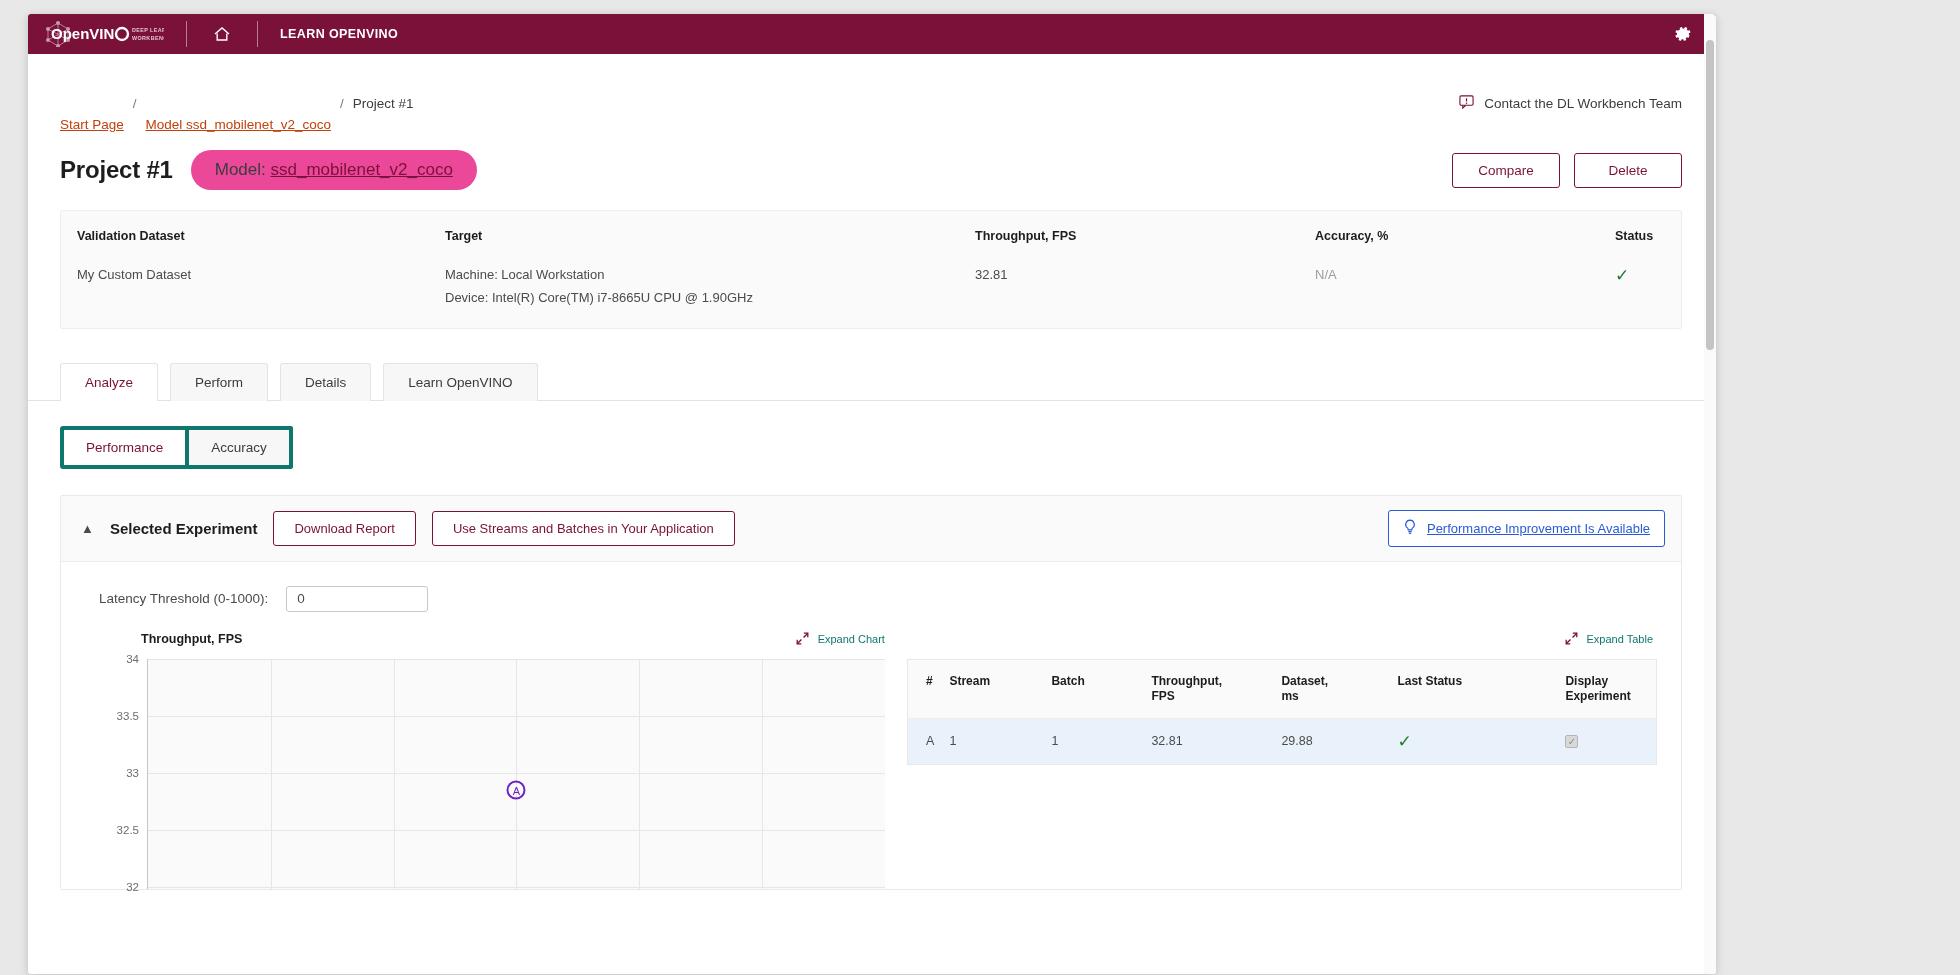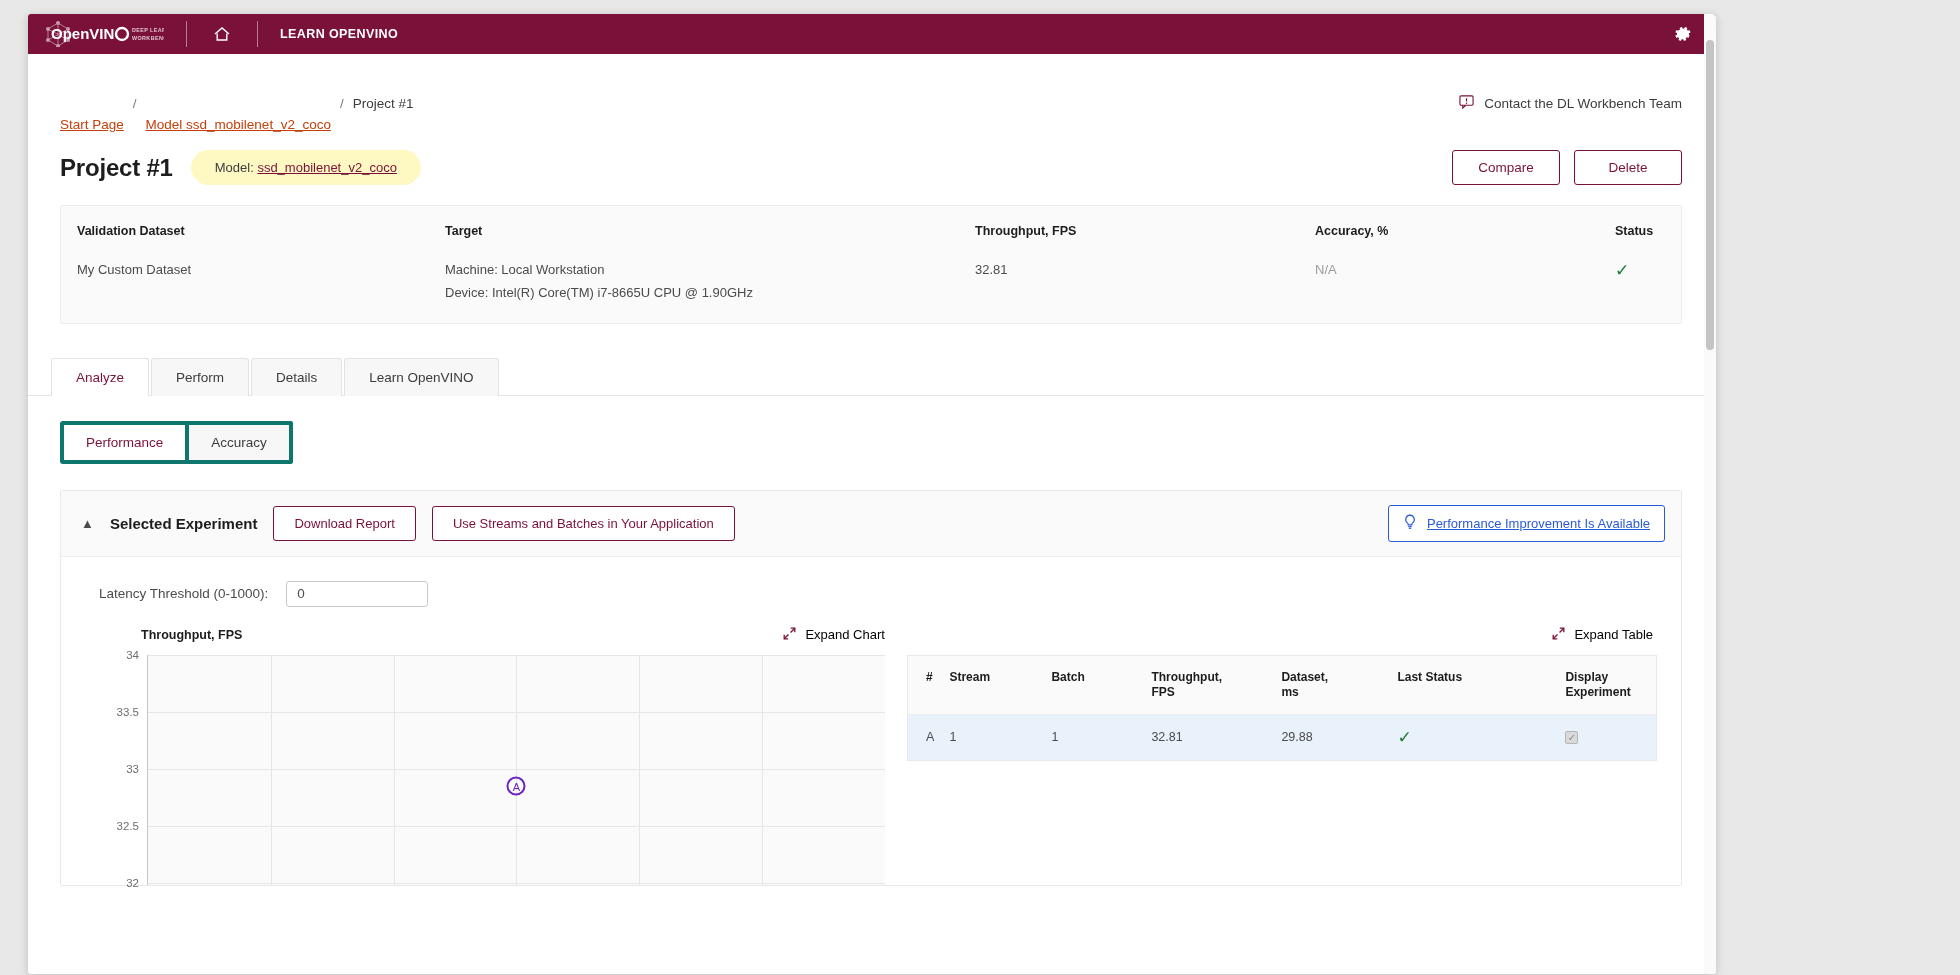--- a/index.html
+++ b/index.html
@@ -60,22 +60,22 @@
   }
 
   
   .titlerow {
     display:flex; align-items:center; justify-content:space-between;
     padding: 18px 34px 0 32px;
   }
   .titleleft { display:flex; align-items:center; gap:18px; }
   .ptitle { font-size:24px; font-weight:bold; color:#1d1d1d; letter-spacing:-0.2px; }
   .modelpill {
-    background:#fef9c3; border-radius:20px;
-    padding: 10px 24px; font-size:13px; color:#3c3c3c;
+    background:#ec4899; border-radius:20px;
+    padding: 10px 24px; font-size:17px; color:#3c3c3c;
   }
   .modelpill a { color:#7a1139; text-decoration:underline; cursor:pointer; }
   .titleright { display:flex; gap:14px; }
   .btn-outline {
     border:1px solid #7a1139; background:#fff; color:#7a1139;
     font-size:13.5px; border-radius:3px; padding:9px 0;
     font-family:"Liberation Sans", sans-serif; cursor:pointer;
     min-width: 108px; text-align:center;
   }
 
@@ -86,22 +86,22 @@
     padding: 18px 16px 22px 16px;
   }
   .sumgrid { display:grid; grid-template-columns: 368px 530px 340px 300px 1fr; }
   .sumhead { font-size:12.5px; font-weight:bold; color:#1d1d1d; padding-bottom: 24px; }
   .sumcell { font-size:13px; color:#4b4b4b; line-height:1.23; }
   .sumcell .na { color:#9d9d9d; }
   .chk { color:#1e7a2f; font-size:17px; line-height:1; }
 
   
   .tabsrow {
-    margin: 33px 0 0 0; padding: 0 0 0 23px;
-    display:flex; align-items:flex-end; gap:2px;
+    margin: 33px 0 0 0; padding: 0 0 0 32px;
+    display:flex; align-items:flex-end; gap:12px;
     border-bottom: 1px solid #e3e3e3;
     position: relative;
   }
   .tab {
     font-size:13.5px; padding: 11px 24px;
     border:1px solid #e3e3e3; border-bottom:none;
     background:#f7f7f7; color:#3c3c3c;
     border-radius:3px 3px 0 0; cursor:pointer;
     position: relative; top: 1px;
   }
@@ -153,21 +153,21 @@
     font-family:"Liberation Sans", sans-serif; background:#fff;
   }
 
   
   .lowwrap { display:flex; padding: 20px 0 0 0; }
   .chartcol { width: 960px; padding-left: 38px; }
   .chart-topbar { display:flex; align-items:center; justify-content:space-between; padding-right: 22px; }
   .chart-title { font-size:12.5px; font-weight:bold; color:#1d1d1d; padding-left: 42px; }
   .expandlink {
     display:flex; align-items:center; gap:9px;
-    font-size:13px; color:#000000; cursor:pointer;
+    font-size:11px; color:#0f766e; cursor:pointer;
   }
   .plotbox { position:relative; height: 230px; margin-top: 12px; }
   .ytick {
     position:absolute; left:0; width:40px; text-align:right;
     font-size:11.5px; color:#6d6d6d; transform: translateY(-50%);
   }
   .plotarea {
     position:absolute; left:48px; right:22px; top:0; bottom:0;
     background:#fafafa; border-left:1px solid #c6c6c6;
   }

